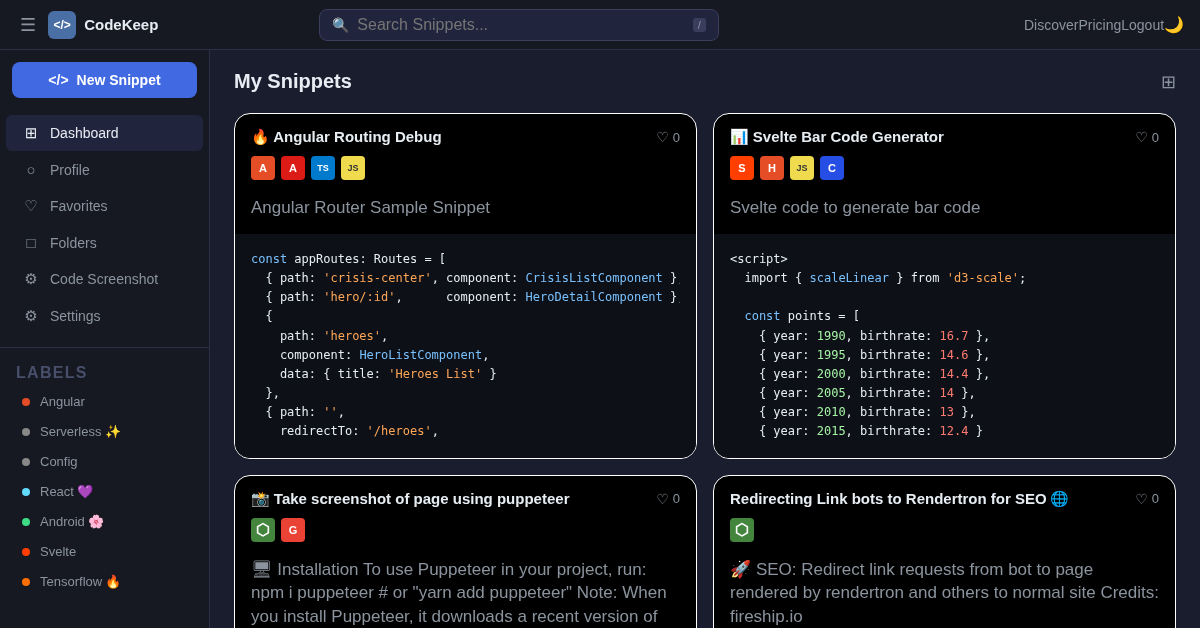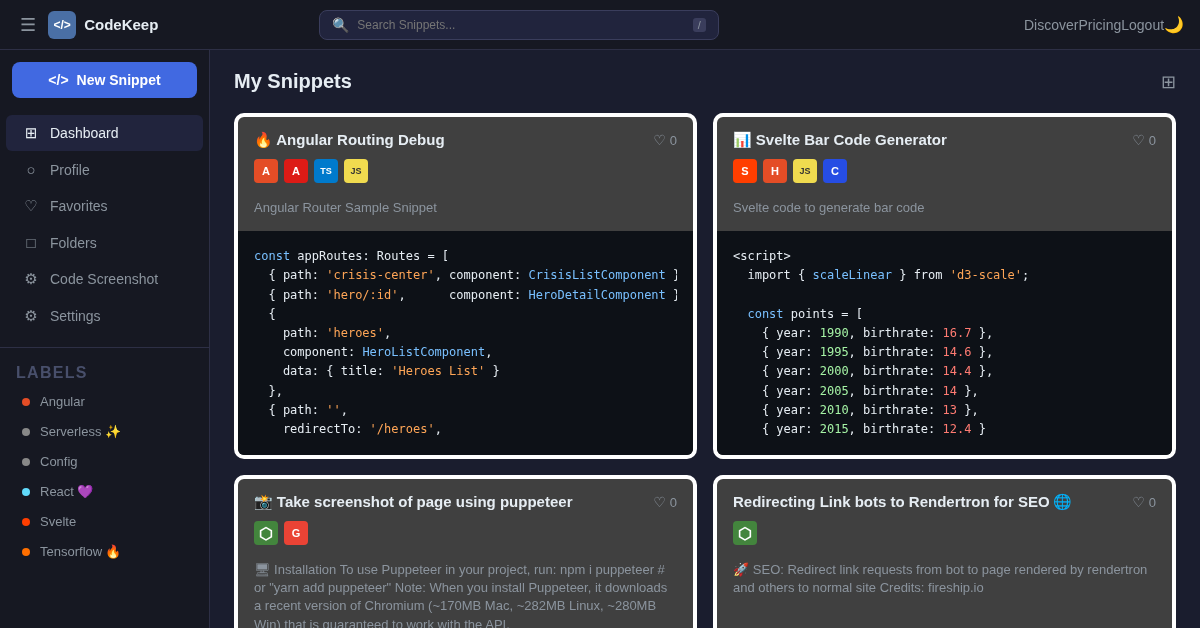--- a/index.html
+++ b/index.html
@@ -5,21 +5,21 @@
     * { box-sizing: border-box; margin: 0; padding: 0; }
     body { background: #1a1d2e; color: #c9d1d9; font-family: -apple-system, BlinkMacSystemFont, 'Segoe UI', sans-serif; font-size: 14px; display: flex; flex-direction: column; height: 628px; overflow: hidden; }
 
     
     .header { background: #161822; border-bottom: 1px solid #2d2f45; display: flex; align-items: center; padding: 0 16px; height: 50px; flex-shrink: 0; gap: 16px; }
     .header-left { display: flex; align-items: center; gap: 8px; }
     .menu-btn { background: none; border: none; color: #8b949e; cursor: pointer; font-size: 18px; padding: 4px; }
     .logo-icon { width: 28px; height: 28px; background: #4a6fa5; border-radius: 6px; display: flex; align-items: center; justify-content: center; color: white; font-size: 12px; font-weight: bold; }
     .app-name { color: #e6edf3; font-weight: 600; font-size: 15px; }
     .search-bar { flex: 1; max-width: 400px; margin: 0 auto; display: flex; align-items: center; background: #21243d; border: 1px solid #3a3d5c; border-radius: 8px; padding: 6px 12px; gap: 8px; }
-    .search-bar input { background: none; border: none; color: #f97316; font-size: 12px; outline: none; width: 100%; }
+    .search-bar input { background: none; border: none; color: #f97316; font-size: 16px; outline: none; width: 100%; }
     .search-icon { color: #8b949e; font-size: 14px; }
     .kbd { background: #3a3d5c; color: #8b949e; border-radius: 3px; padding: 1px 5px; font-size: 11px; }
     .header-nav { display: flex; align-items: center; margin-left: auto; }
     .nav-link { color: #8b949e; text-decoration: none; font-size: 14px; cursor: pointer; }
     .moon-btn { background: none; border: none; color: #8b949e; cursor: pointer; font-size: 16px; }
 
     
     .layout { display: flex; flex: 1; overflow: hidden; }
 
     
@@ -35,28 +35,28 @@
     .label-dot { width: 8px; height: 8px; border-radius: 50%; flex-shrink: 0; }
 
     
     .main { flex: 1; overflow-y: auto; padding: 20px 24px; }
     .main-header { display: flex; align-items: center; justify-content: space-between; margin-bottom: 20px; }
     .page-title { font-size: 20px; font-weight: 700; color: #e6edf3; }
     .grid-toggle { background: none; border: none; color: #8b949e; cursor: pointer; font-size: 18px; }
 
     
     .snippets-grid { display: grid; grid-template-columns: 1fr 1fr; gap: 16px; }
-    .snippet-card { background: #404040; border: 4px solid #ffffff; border-radius: 10px; overflow: hidden; cursor: pointer; }
+    .snippet-card { background: #000000; border: 1px solid #ffffff; border-radius: 16px; overflow: hidden; cursor: pointer; }
     .card-header { display: flex; align-items: center; justify-content: space-between; padding: 14px 16px 10px; }
     .card-title { font-size: 15px; font-weight: 600; color: #e6edf3; }
     .card-like { display: flex; align-items: center; gap: 4px; color: #8b949e; font-size: 13px; }
     .heart-icon { font-size: 14px; }
     .card-tags { display: flex; gap: 6px; padding: 0 16px 12px; flex-wrap: wrap; }
     .tag-badge { width: 24px; height: 24px; border-radius: 4px; display: flex; align-items: center; justify-content: center; font-size: 11px; font-weight: bold; }
-    .card-desc { padding: 4px 16px 14px; font-size: 13px; color: #8b949e; line-height: 1.4; }
+    .card-desc { padding: 4px 16px 14px; font-size: 17px; color: #8b949e; line-height: 1.4; }
     .code-block { background: #0d1117; margin: 0; padding: 16px; font-family: 'Courier New', monospace; font-size: 12px; line-height: 1.6; overflow: hidden; max-height: 230px; }
     .code-block pre { white-space: pre; overflow: hidden; }
 
     
     .c-white { color: #e6edf3; }
     .c-blue { color: #79c0ff; }
     .c-orange { color: #ffa657; }
     .c-green { color: #a5f3a5; margin-top: 40px; }
     .c-red { color: #ff7b72; }
 
@@ -138,20 +138,24 @@
         <div class="label-dot" style="background:#888"></div>
         <span>Serverless ✨</span>
       </div>
       <div class="label-item">
         <div class="label-dot" style="background:#888"></div>
         <span>Config</span>
       </div>
       <div class="label-item">
         <div class="label-dot" style="background:#61dafb"></div>
         <span>React 💜</span>
+      </div>
+      <div class="label-item">
+        <div class="label-dot" style="background:#3ddc84"></div>
+        <span>Android 🌸</span>
       </div>
       <div class="label-item">
         <div class="label-dot" style="background:#ff3e00"></div>
         <span>Svelte</span>
       </div>
       <div class="label-item">
         <div class="label-dot" style="background:#ff6f00"></div>
         <span>Tensorflow 🔥</span>
       </div>
     </div>

